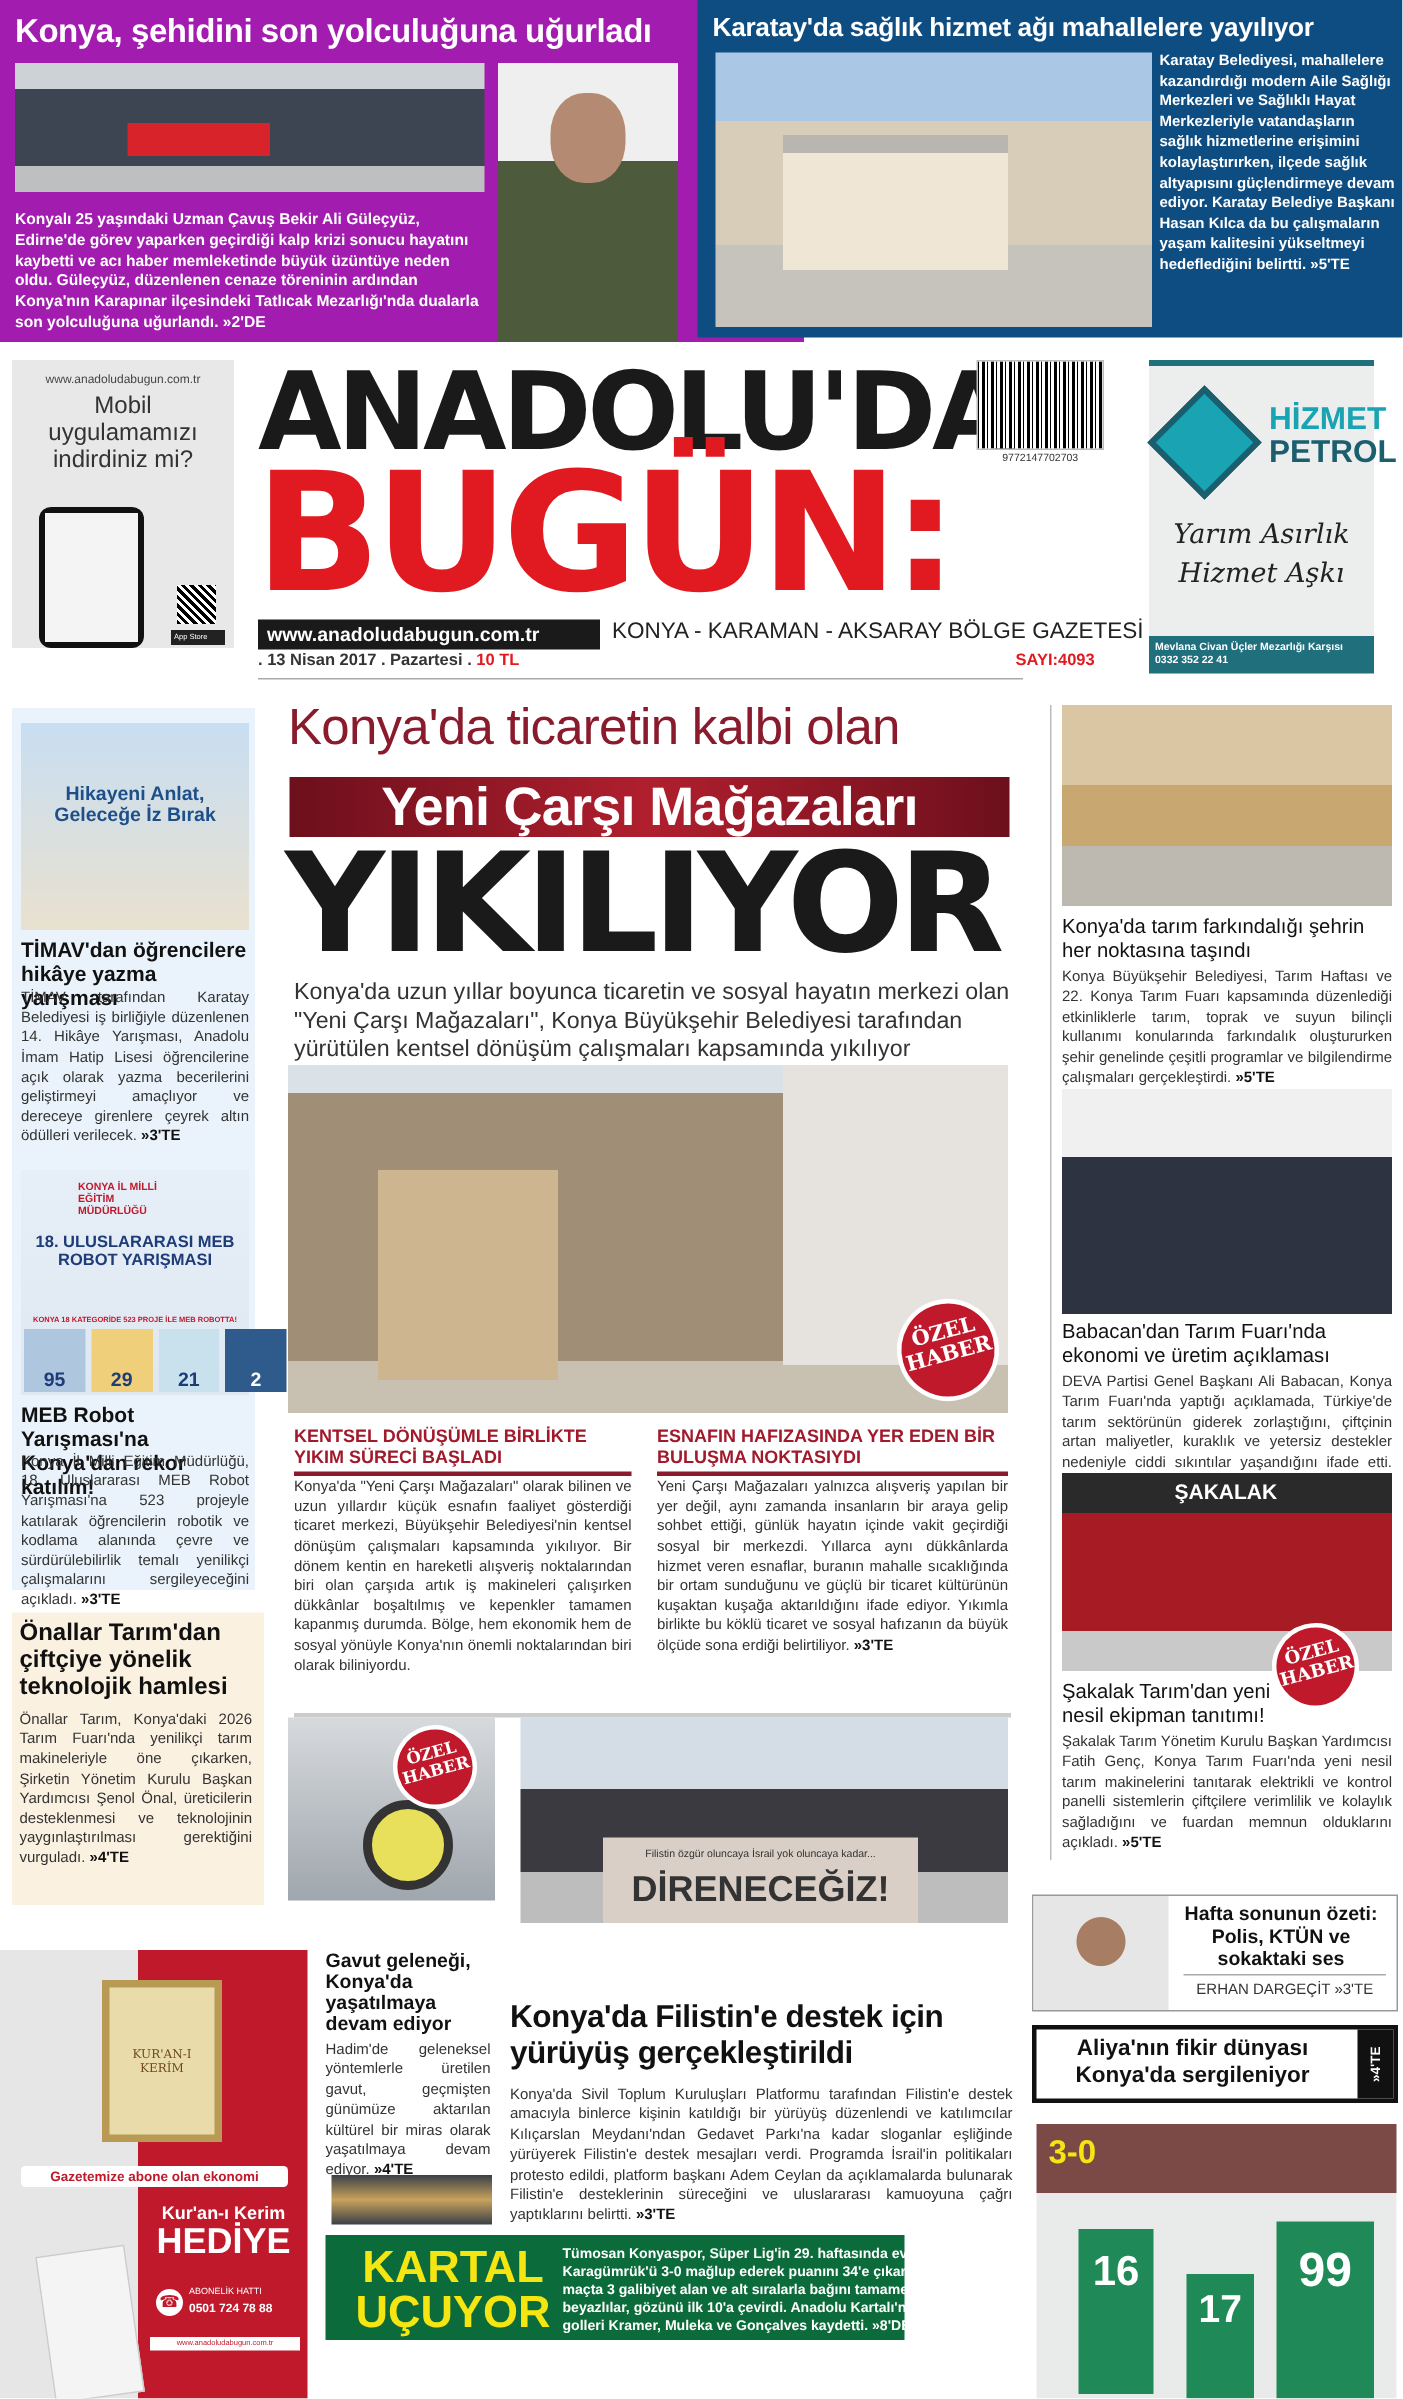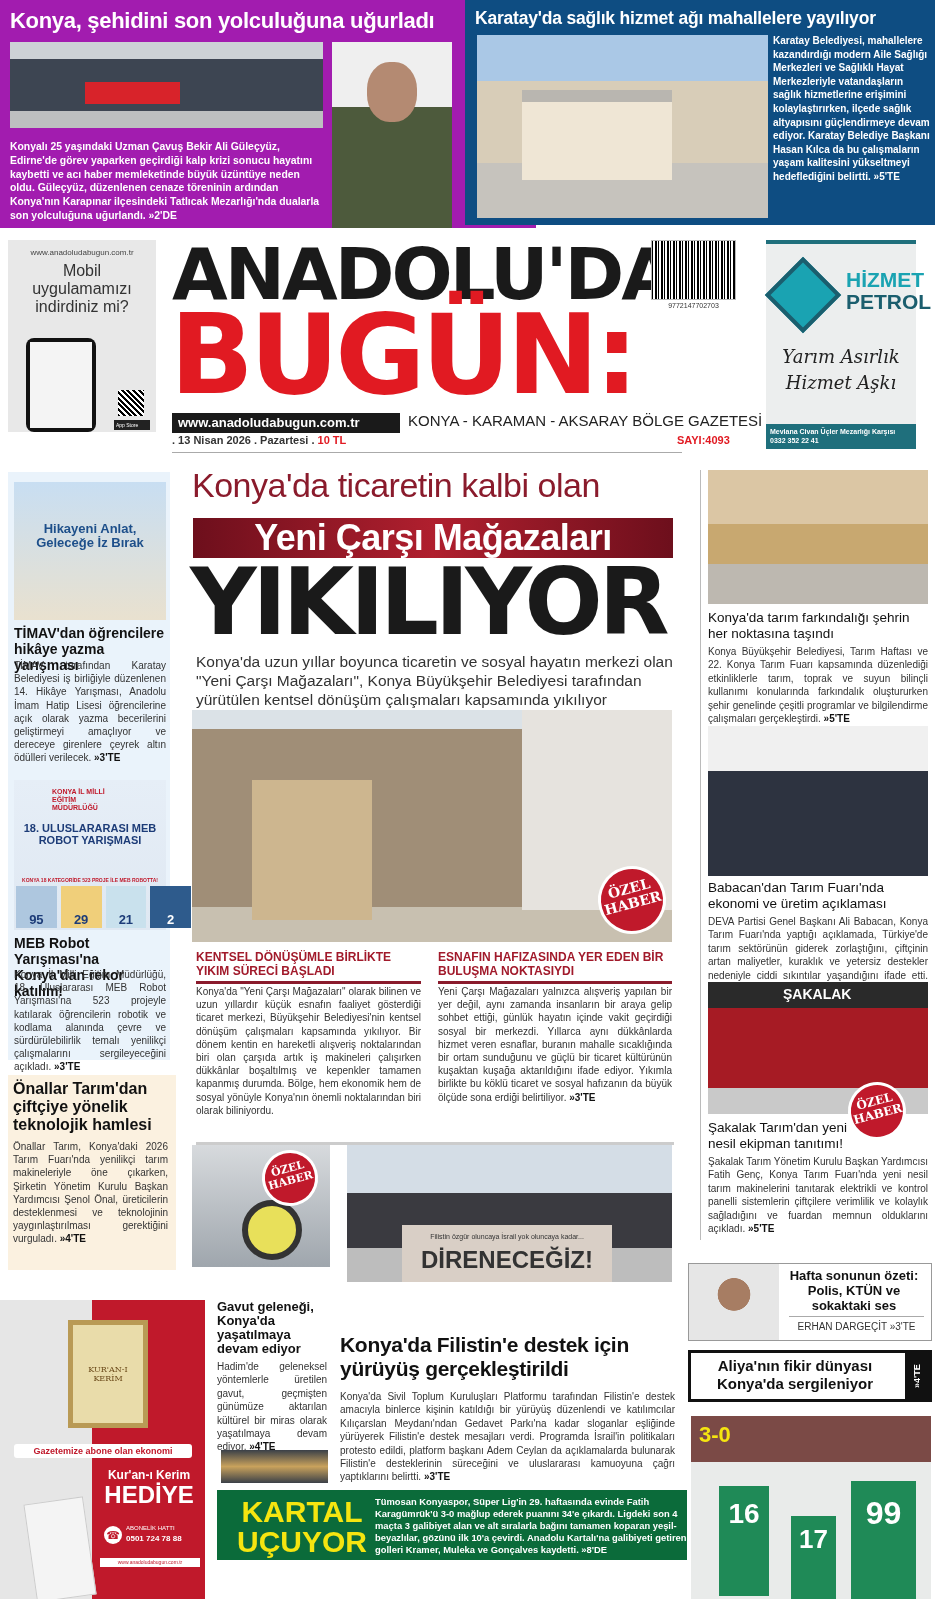--- a/index.html
+++ b/index.html
@@ -37,21 +37,21 @@
 
 .kicker{left:192px;top:466px;width:480px;font-size:34px;color:#8a1b2c;letter-spacing:-.5px;white-space:nowrap}
 .bandhead{left:193px;top:518px;width:480px;height:40px;background:linear-gradient(90deg,#6d0f1c,#b01f2e,#6d0f1c);color:#fff;font-size:36px;font-weight:700;line-height:40px;text-align:center;letter-spacing:-.5px}
 .mega{left:190px;top:553px;font-size:92px;font-weight:900;color:#1a1a1a;letter-spacing:-4px;font-family:"DejaVu Sans",sans-serif;line-height:100px}
 .lead{left:196px;top:652px;width:480px;font-size:15.5px;line-height:19px;color:#333}
 .sub-h{font-size:12px;font-weight:700;color:#a11a2b;line-height:14px;border-bottom:3px solid #8a1b2c;padding-bottom:3px}
 .sub-t{font-size:10px;line-height:13.2px;color:#333;text-align:justify}
 .ozel{width:68px;height:68px;border-radius:50%;background:#c0192b;border:3px solid #fff;color:#fff;text-align:center;font-family:"DejaVu Serif",serif;font-weight:900;font-size:14px;line-height:15px;padding-top:12px;transform:rotate(-15deg)}
 .rhead{font-size:13.5px;color:#111;line-height:16px}
 .rtext{font-size:10px;line-height:13.4px;color:#333;text-align:justify}
-.green{left:217px;top:1490px;width:470px;height:70px;background:#0b6b3a}
+.green{left:217px;top:1490px;width:386px;height:70px;background:#0b6b3a}
 .green .big{left:20px;top:7px;font-size:30px;font-weight:900;color:#f5e510;line-height:30px;text-align:center}
 .green .txt{left:158px;top:6px;width:312px;font-size:9.4px;font-weight:700;color:#fff;line-height:12px}
 </style>
 </head>
 <body>
 
 <div class="abs top-left">
   <div class="abs h">Konya, şehidini son yolculuğuna uğurladı</div>
   <div class="photo" style="left:10px;top:42px;width:313px;height:86px;background:linear-gradient(180deg,#cdd2d6 0 20%,#3d4552 20% 80%,#bdbfc0 80%)">
     <div class="abs" style="left:75px;top:40px;width:95px;height:22px;background:#d8232a"></div>
@@ -79,21 +79,21 @@
   <div class="abs" style="left:110px;top:150px;width:26px;height:26px;background:repeating-linear-gradient(45deg,#000 0 2px,#fff 2px 4px)"></div>
   <div class="abs" style="left:106px;top:180px;width:36px;height:10px;background:#222;color:#fff;font-size:5px;padding:2px">App Store</div>
 </div>
 
 <div class="abs logo1">ANADOLU'DA</div>
 <div class="abs logo2">BUGÜN:</div>
 <div class="abs barcode"></div>
 <div class="abs" style="left:651px;top:302px;width:85px;font-size:7px;text-align:center;color:#333">9772147702703</div>
 <div class="abs url-bar">www.anadoludabugun.com.tr</div>
 <div class="abs region">KONYA - KARAMAN - AKSARAY BÖLGE GAZETESİ</div>
-<div class="abs dateline"><span>. 13 Nisan 2026 . Pazartesi .</span> <span class="price">10 TL</span></div>
+<div class="abs dateline"><span>. 13 Nisan 2017 . Pazartesi .</span> <span class="price">10 TL</span></div>
 <div class="abs sayi">SAYI:4093</div>
 <div class="abs rule"></div>
 
 <div class="abs petrol">
   <div class="abs logo"></div>
   <div class="abs brand">
       <div>HİZMET</div>
       <div style="color:#1b5e6e">PETROL</div>
     </div>
   <div class="abs slogan">Yarım Asırlık Hizmet Aşkı</div>

